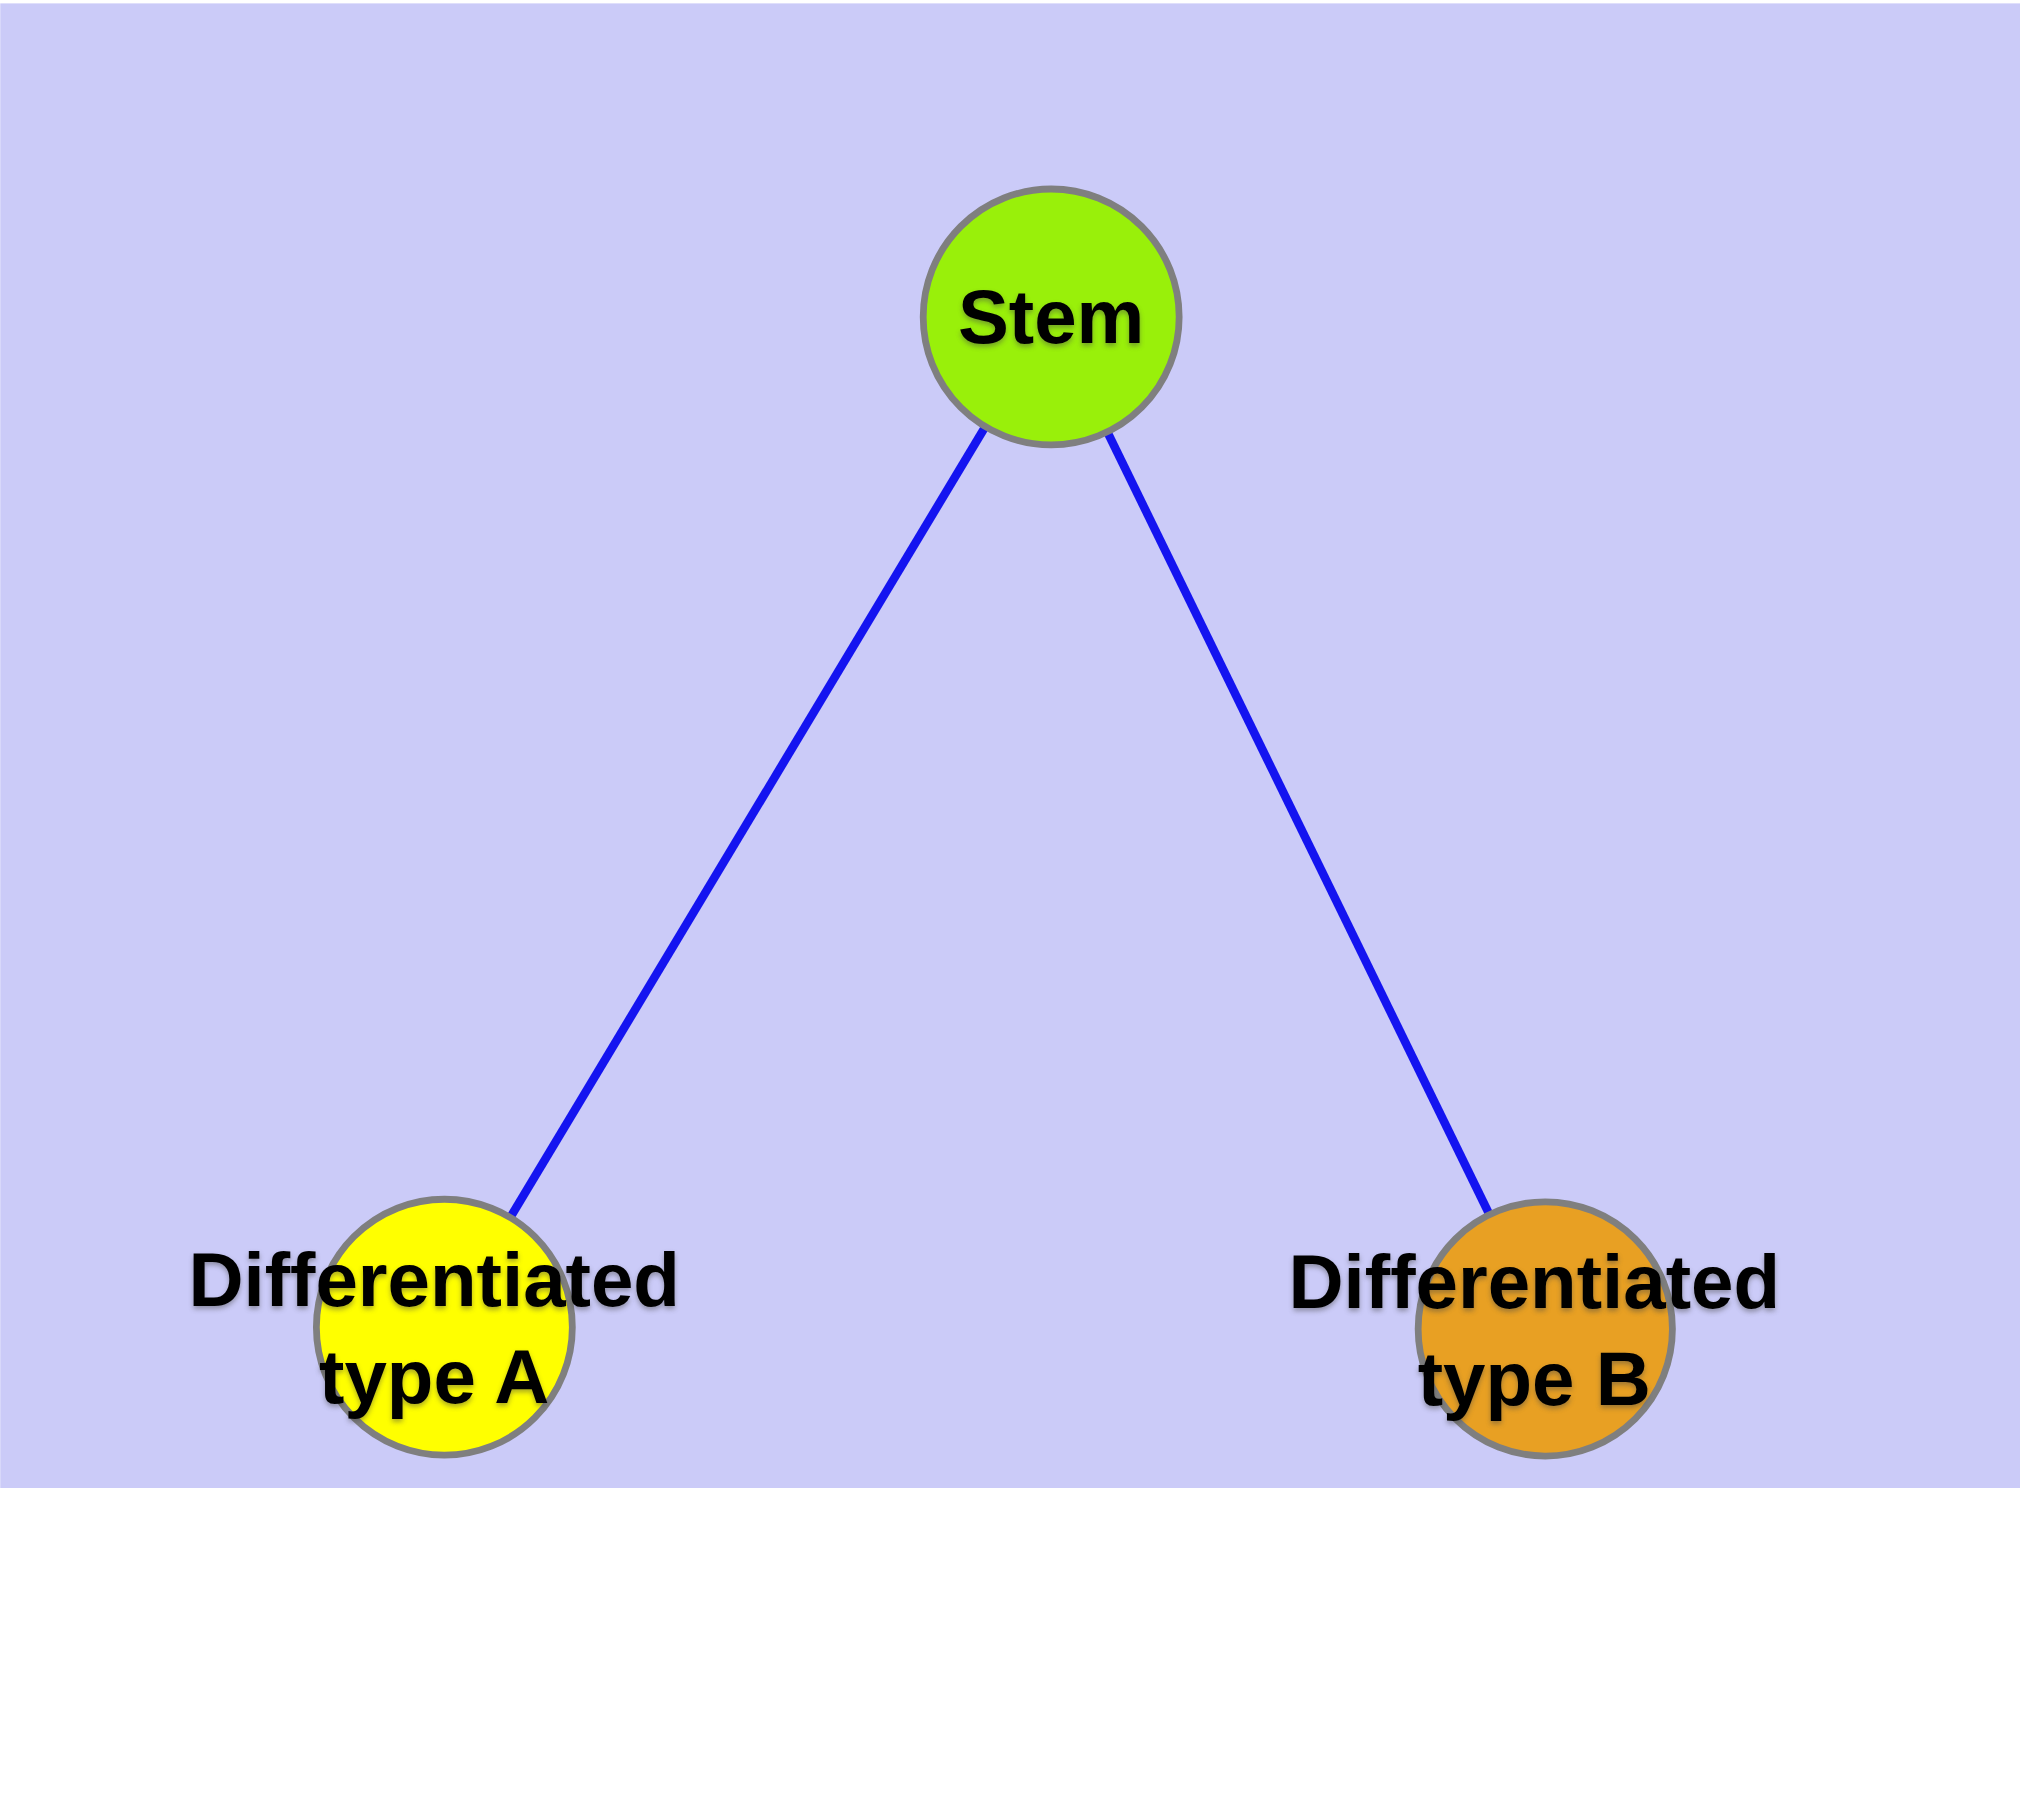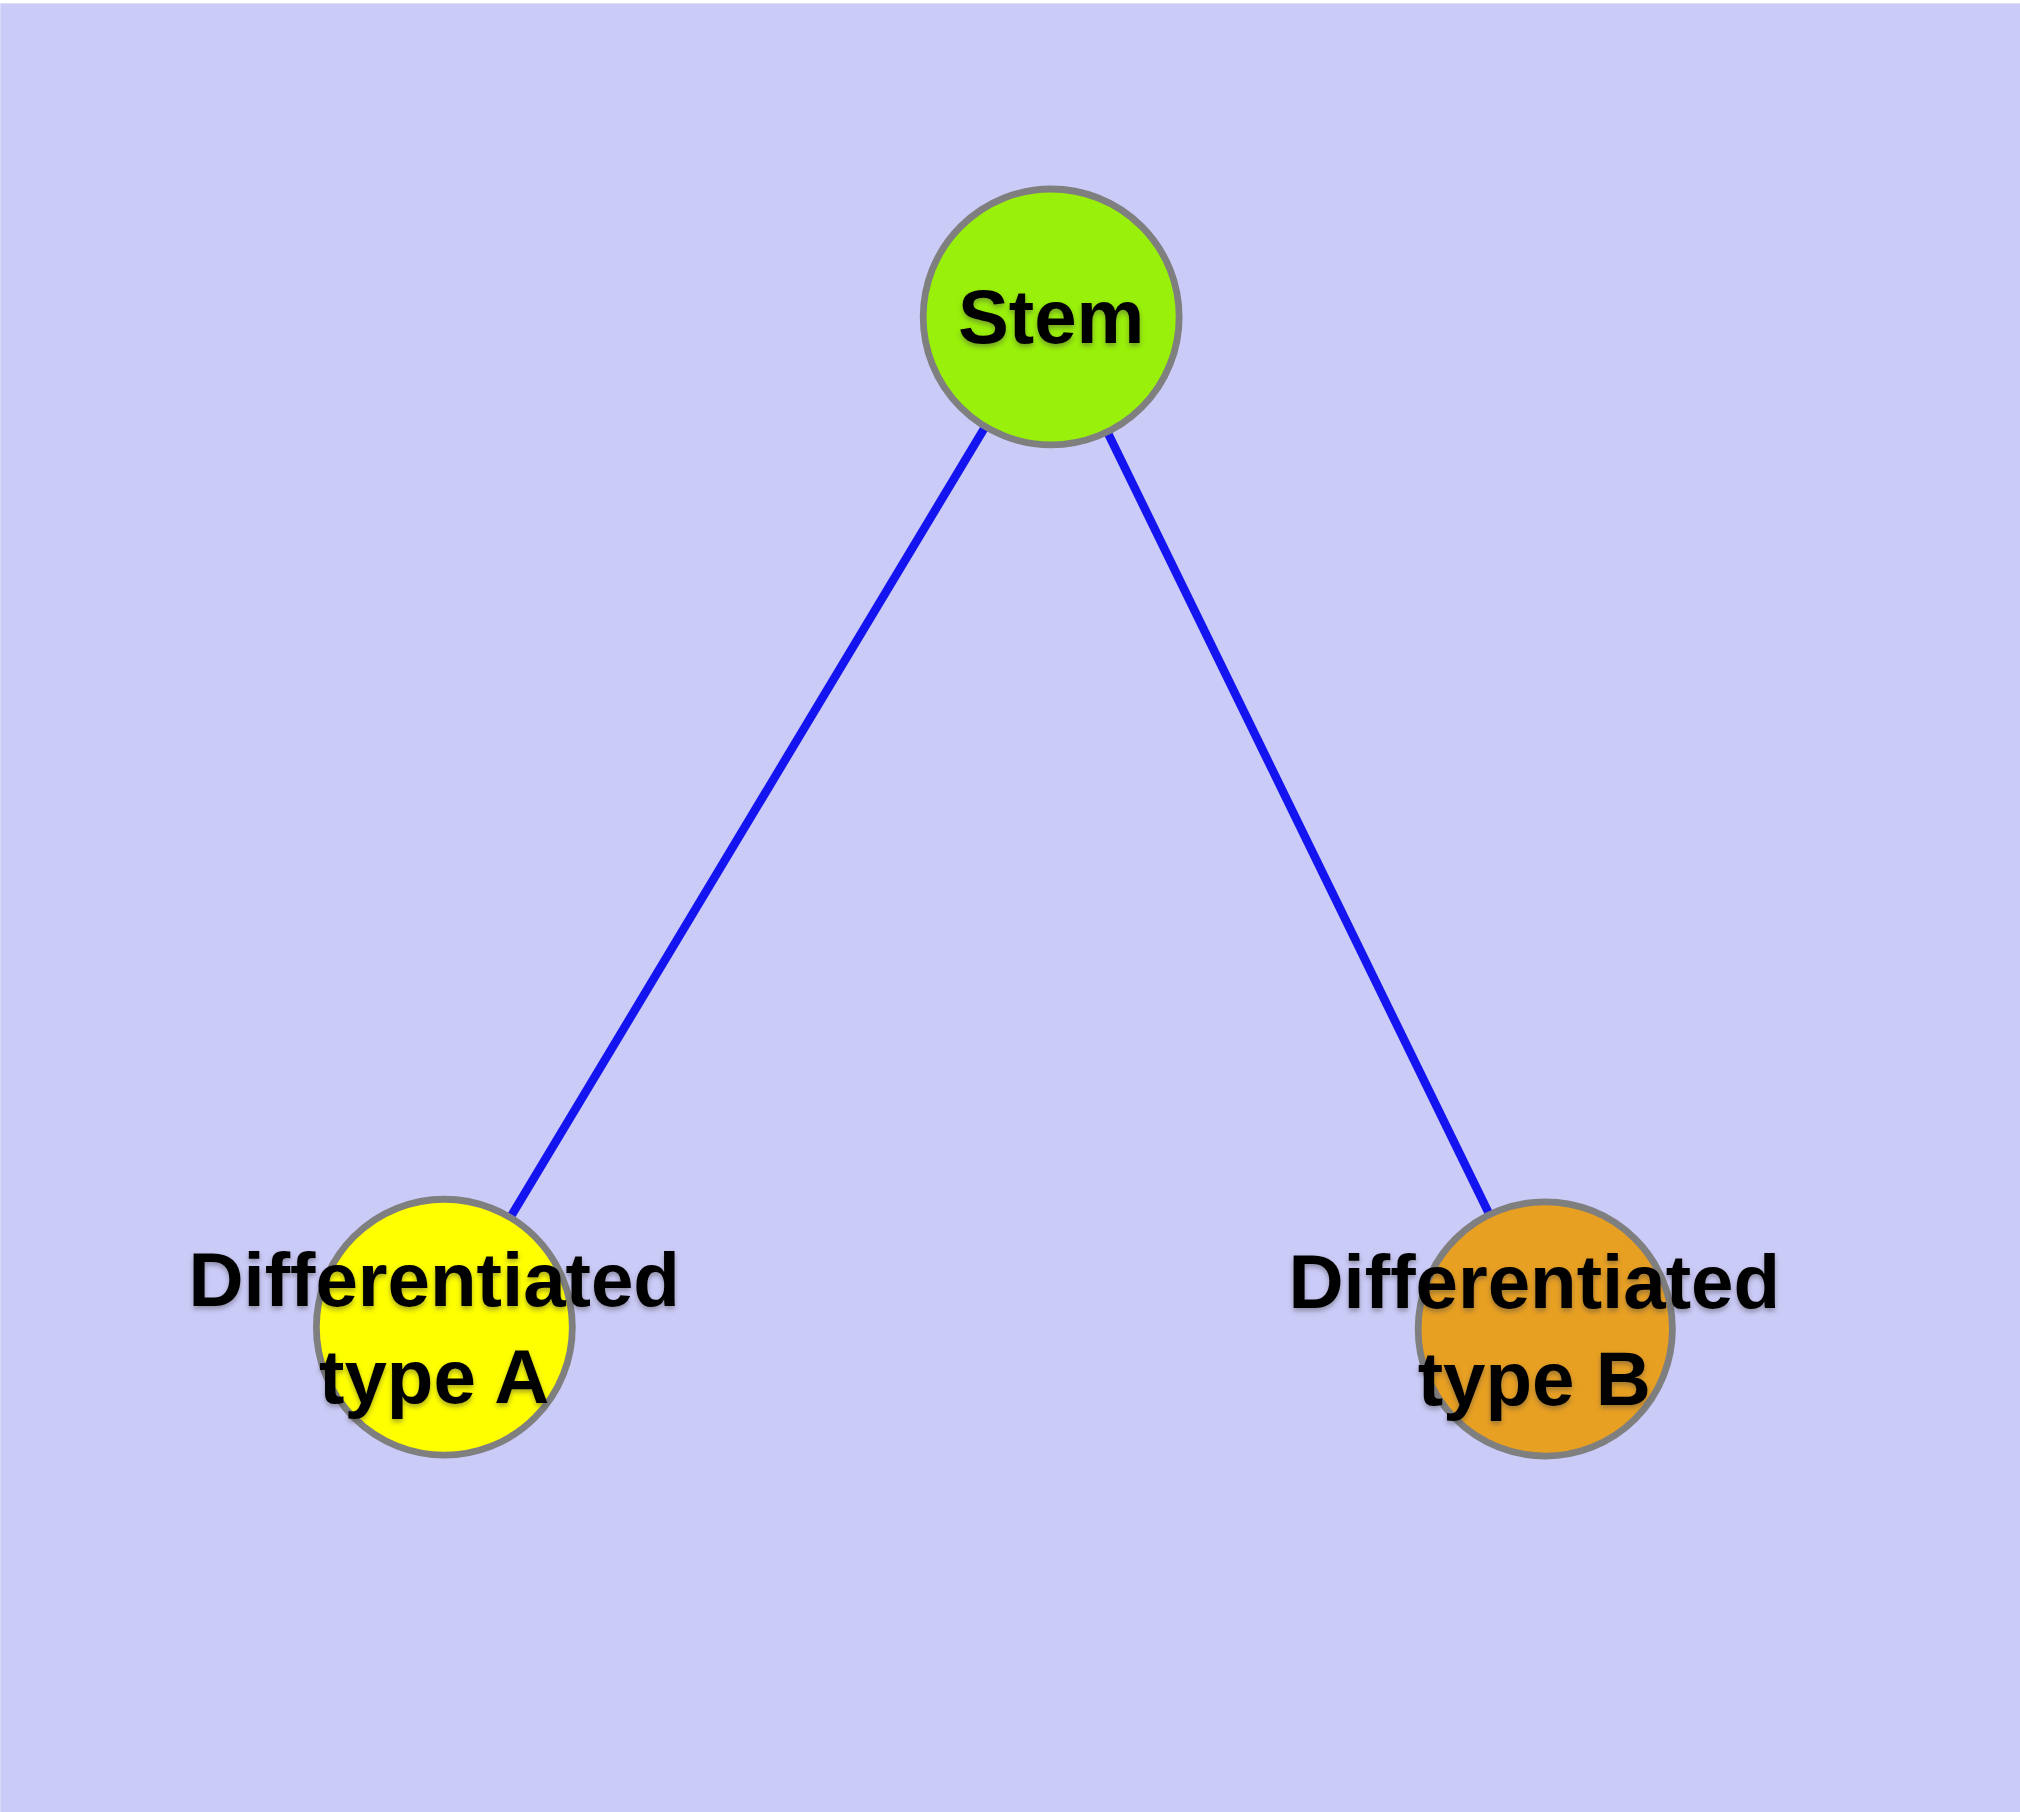--- a/index.html
+++ b/index.html
@@ -2,21 +2,21 @@
 <html style="font-size:13.6px"><head>
 <meta charset="utf-8">
 <style>
   html, body {
     margin: 0;
     padding: 0;
     background: #ffffff;
   }
   .canvas-wrap {
     width: 2021px;
-    height: 1812px;
+    height: 1488px;
   }
   svg.diagram {
     display: block;
     width: 2021px;
     height: 1812px;
     font-family: "Liberation Sans", sans-serif;
   }
   .node-shape {
     stroke-width: 8px;
   }

